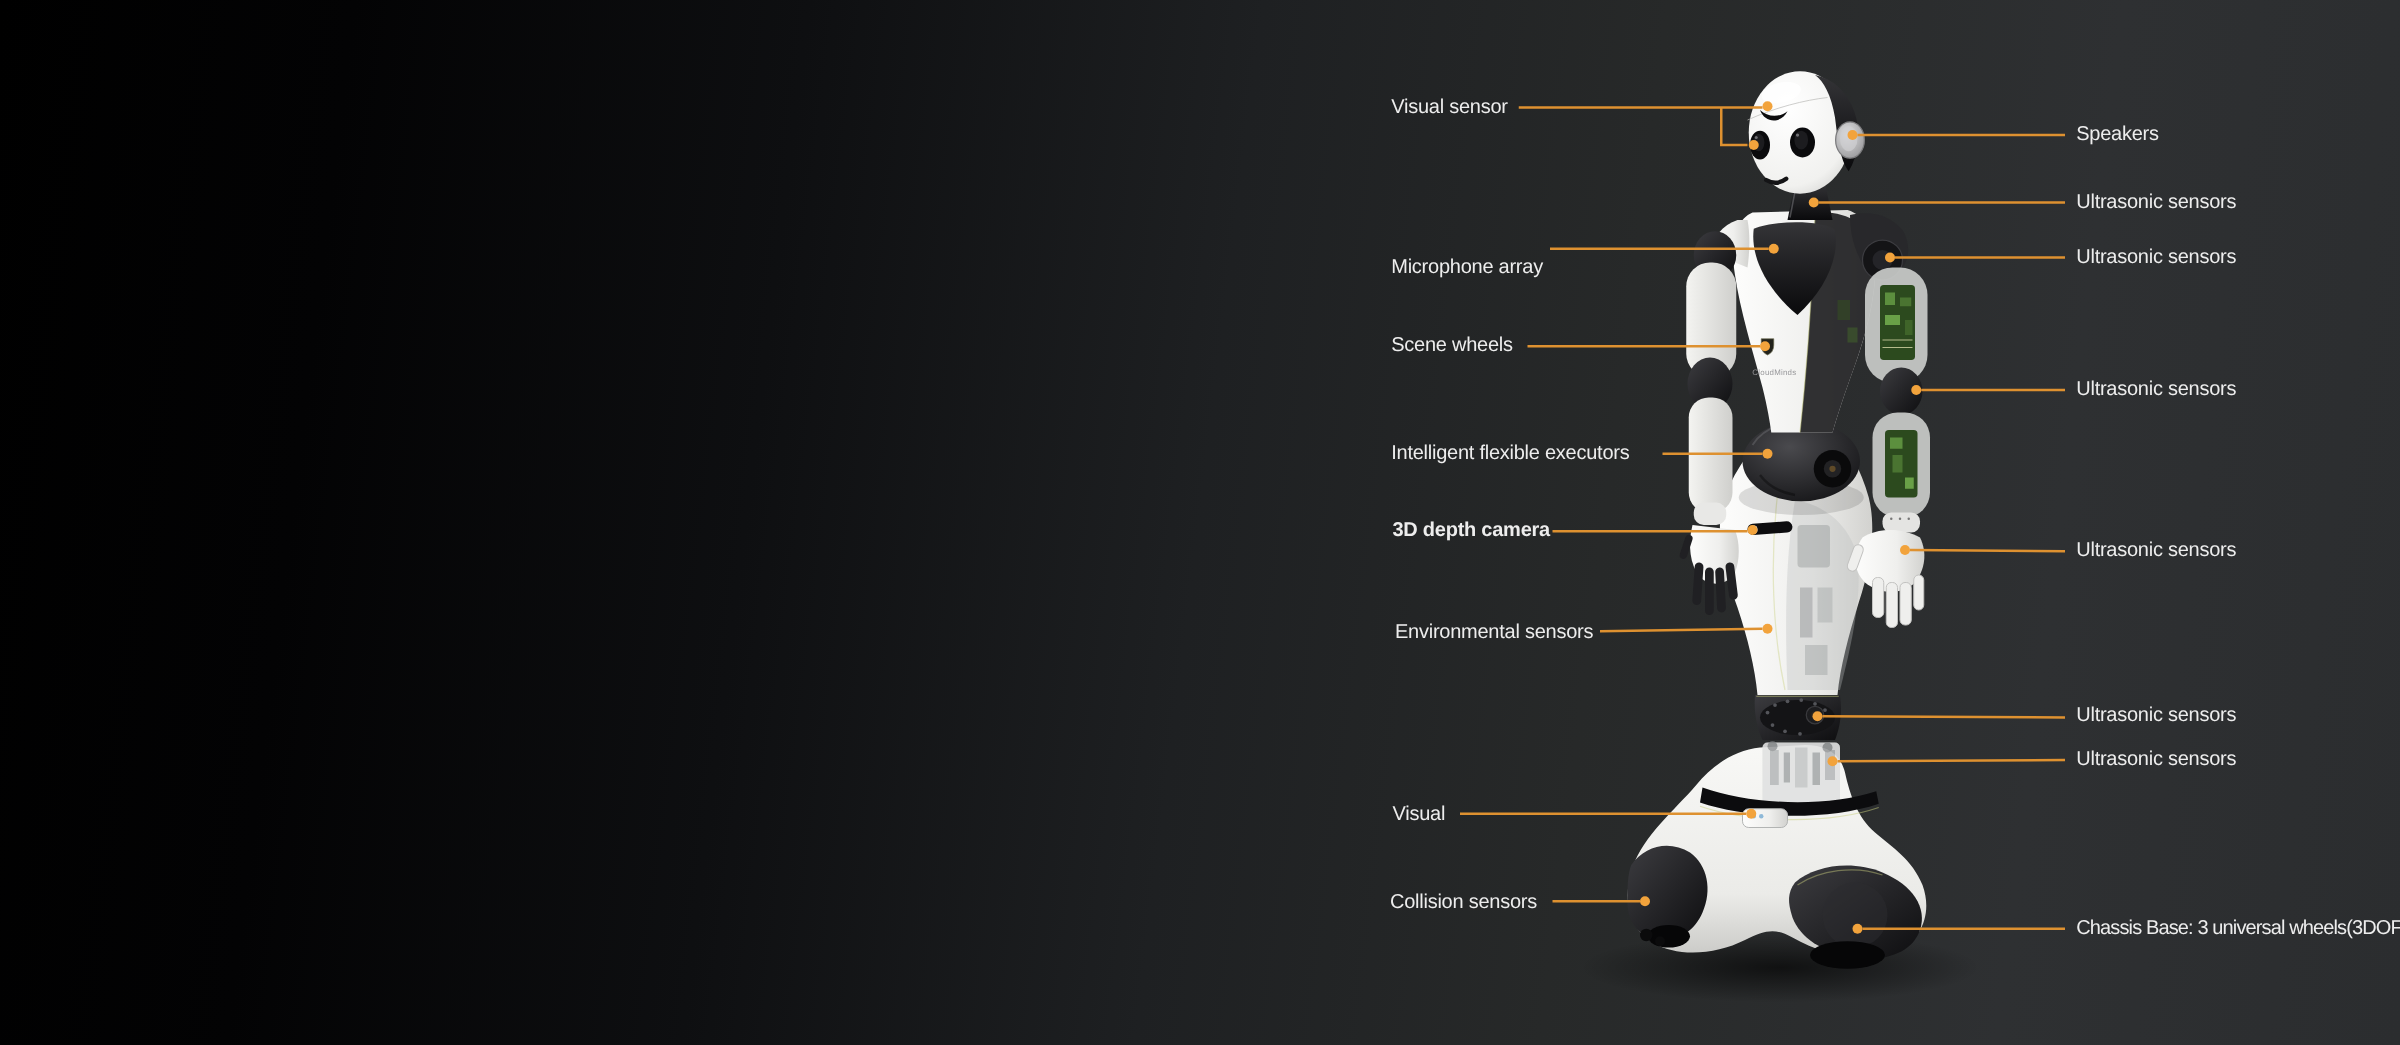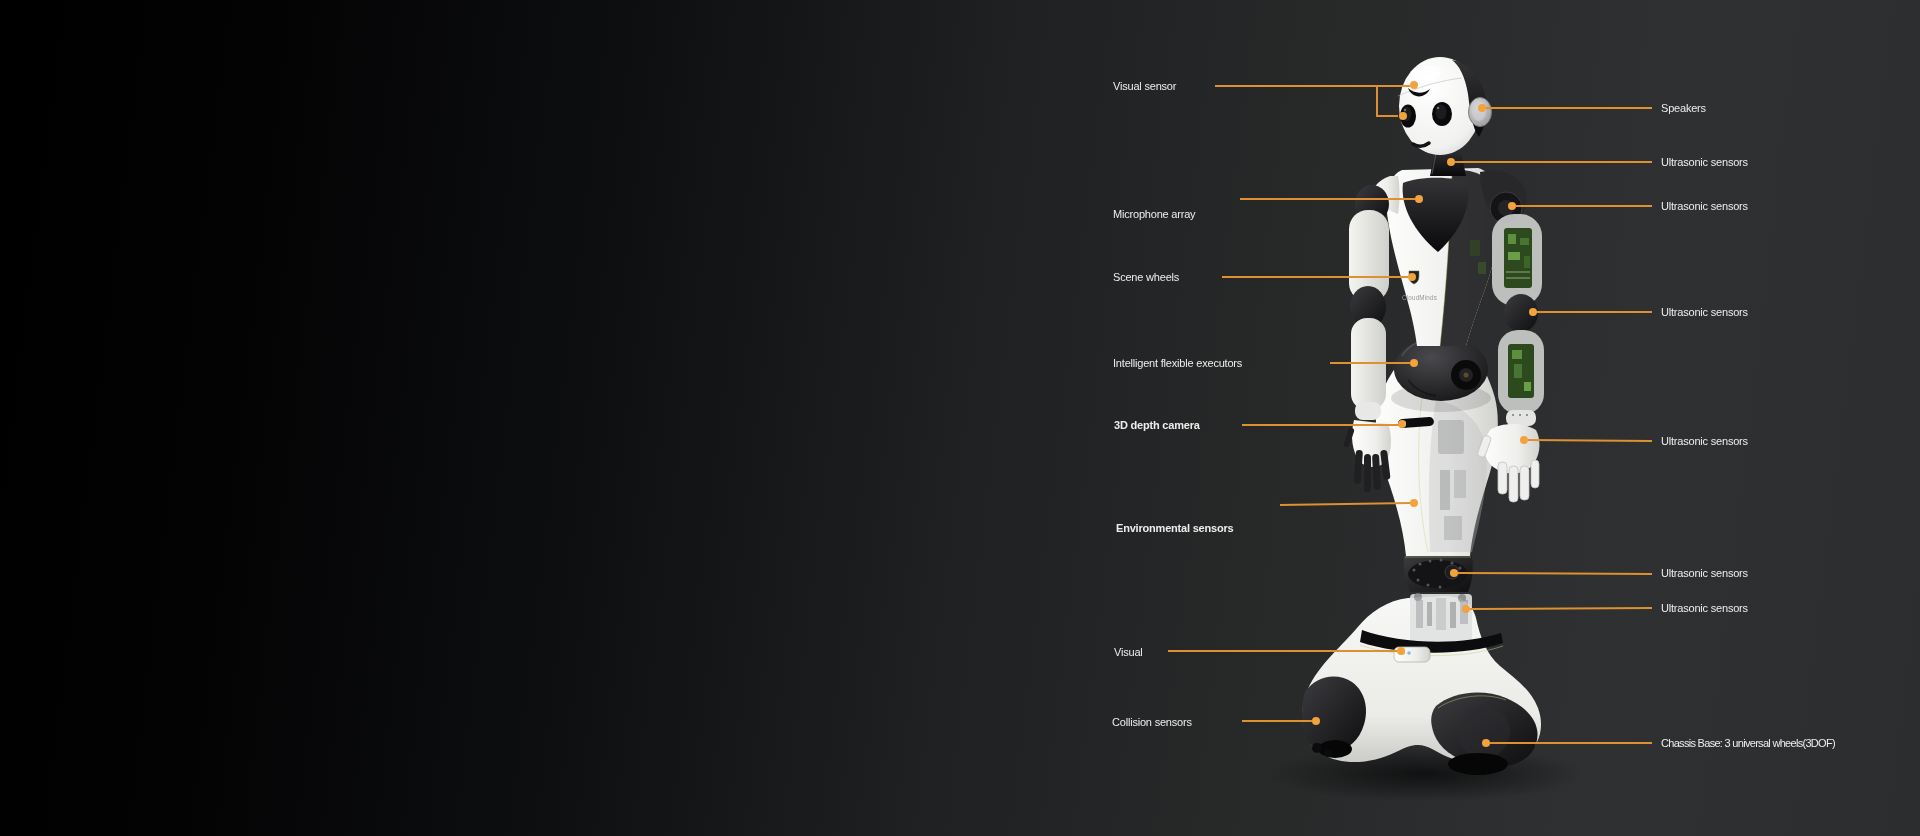--- a/index.html
+++ b/index.html
@@ -2,21 +2,21 @@
 <html style="--accent: #DE9130; --dot: #F2A33C; --text: #EDEDED;"><head>
 <meta charset="utf-8">
 <style>
   html,body{margin:0;padding:0;background:#000;}
   body{width:1920px;height:836px;overflow:hidden;font-family:"Liberation Sans","DejaVu Sans",sans-serif;}
   #stage{position:relative;width:1920px;height:836px;overflow:hidden;
     background:linear-gradient(97deg,#000000 0%,#030304 14%,#0e0f11 32%,#1e2022 50%,#272929 66%,#2e3032 84%,#2b2d2f 100%);}
   #scene{position:absolute;left:0;top:0;width:1920px;height:836px;display:block;}
   .leader{stroke:var(--accent,#DE9130);stroke-width:2;fill:none;}
   .leader-dot{fill:var(--dot,#F2A33C);}
-  .ann{position:absolute;transform:translateY(-50%);font-size:11px;line-height:20px;
+  .ann{position:absolute;transform:translateY(-50%);font-size:16px;line-height:20px;
        color:var(--text,#EDEDED);letter-spacing:-0.2px;white-space:nowrap;}
   .ann--tight{letter-spacing:-0.7px;}
 </style>
 </head>
 <body>
 
 <div id="stage">
 
   <svg id="scene" viewBox="0 0 1920 836">
     <defs>
@@ -287,21 +287,21 @@
         <circle cx="1486" cy="743" r="4" class="leader-dot"></circle>
       </g>
   </svg>
 
   <div id="labels">
       <div class="ann ann--left" style="left: 1113px; top: 86px;">Visual sensor</div>
       <div class="ann ann--left" style="left: 1113px; top: 214px;">Microphone array</div>
       <div class="ann ann--left" style="left: 1113px; top: 277px;">Scene wheels</div>
       <div class="ann ann--left" style="left: 1113px; top: 363px;">Intelligent flexible executors</div>
       <div class="ann ann--left" style="left: 1114px; top: 425px; font-weight: bold;">3D depth camera</div>
-      <div class="ann ann--left" style="left: 1116px; top: 528px; font-weight: bold;">Environmental sensors</div>
+      <div class="ann ann--left" style="left: 1116px; top: 506px;">Environmental sensors</div>
       <div class="ann ann--left" style="left: 1114px; top: 652px;">Visual</div>
       <div class="ann ann--left" style="left: 1112px; top: 722px;">Collision sensors</div>
       <div class="ann ann--right" style="left: 1661px; top: 108px;">Speakers</div>
       <div class="ann ann--right" style="left: 1661px; top: 162px;">Ultrasonic sensors</div>
       <div class="ann ann--right" style="left: 1661px; top: 206px;">Ultrasonic sensors</div>
       <div class="ann ann--right" style="left: 1661px; top: 312px;">Ultrasonic sensors</div>
       <div class="ann ann--right" style="left: 1661px; top: 441px;">Ultrasonic sensors</div>
       <div class="ann ann--right" style="left: 1661px; top: 573px;">Ultrasonic sensors</div>
       <div class="ann ann--right" style="left: 1661px; top: 608px;">Ultrasonic sensors</div>
       <div class="ann ann--right ann--tight" style="left: 1661px; top: 743px;">Chassis Base: 3 universal wheels(3DOF)</div>

